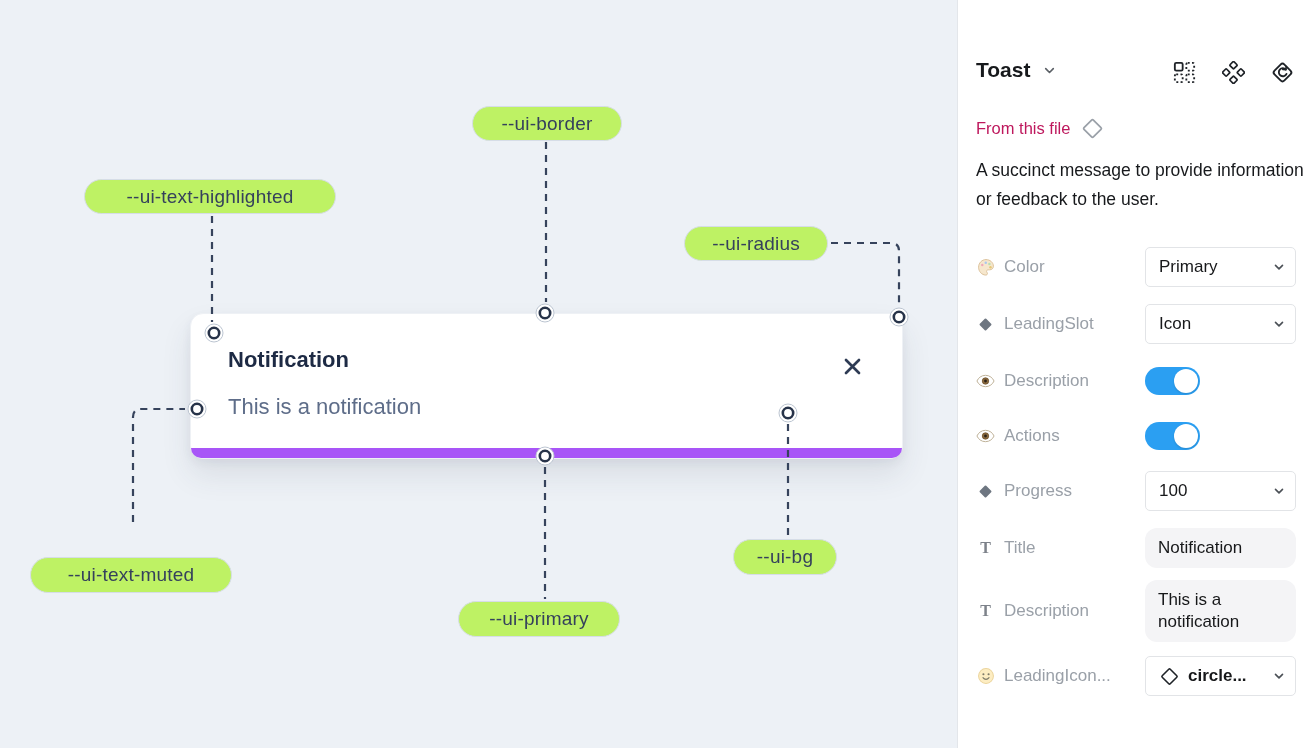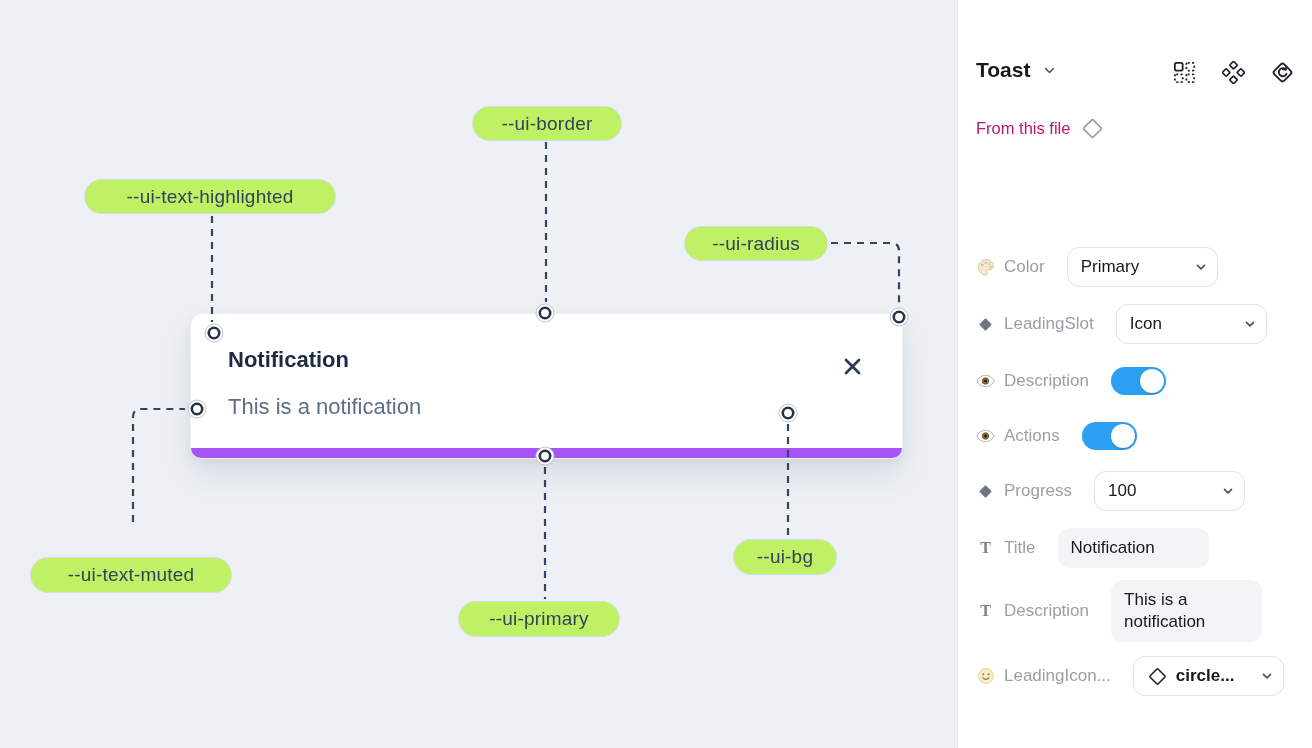--- a/index.html
+++ b/index.html
@@ -38,28 +38,28 @@
   .panel-title{font-size:21px;font-weight:700;color:#17191c;}
   .hicons{position:absolute;top:61px;right:18px;display:flex;gap:26px;}
   .hicon-btn{background:none;border:none;padding:0;width:23px;height:23px;cursor:pointer;
       display:flex;align-items:center;justify-content:center;}
   .source-row{position:absolute;left:18px;top:116px;display:flex;align-items:center;gap:10px;
       font-size:16.5px;color:#be185d;}
   .pdesc{position:absolute;left:18px;top:156px;width:328px;font-size:17.5px;line-height:29px;
       color:#17191c;}
 
   .rows{position:absolute;top:247px;left:18px;right:16px;}
-  .prow{display:flex;align-items:center;justify-content:flex-start;gap:22px;}
+  .prow{display:flex;align-items:center;justify-content:space-between;gap:22px;}
   .plabel{display:flex;align-items:center;gap:9px;color:#9aa0a8;font-size:17px;white-space:nowrap;}
   .picon{width:19px;display:flex;align-items:center;justify-content:center;flex:none;}
   .t-glyph{font-family:"Liberation Serif","DejaVu Serif",serif;font-weight:700;font-size:16px;color:#7d828a;}
   .diamond-glyph{width:9px;height:9px;background:#6e7681;transform:rotate(45deg);border-radius:1px;}
 
   .pselect{display:flex;align-items:center;justify-content:space-between;width:151px;height:40px;
-      background:#fff;border:1px solid #e2e4e7;border-radius:12px;padding:0 10px 0 13px;
+      background:#fff;border:1px solid #e2e4e7;border-radius:5px;padding:0 10px 0 13px;
       font-size:17px;font-weight:500;color:#17181a;box-sizing:border-box;cursor:pointer;
       font-family:inherit;}
   .pselect .val{display:flex;align-items:center;gap:8px;overflow:hidden;white-space:nowrap;}
   .pfield{width:151px;background:#f4f4f6;border-radius:12px;padding:9px 13px;font-size:17px;
       font-weight:500;color:#17181a;box-sizing:border-box;line-height:22px;cursor:text;}
   .ptoggle{width:55px;height:28px;border-radius:14px;background:#2b9ff2;position:relative;
       border:none;padding:0;cursor:pointer;align-self:center;}
   .ptoggle .knob{position:absolute;top:2px;right:2px;width:24px;height:24px;border-radius:50%;
       background:#fff;box-shadow:0 1px 2px rgba(0,0,0,.15);}
   .ctrl-col{width:151px;display:flex;}
@@ -176,20 +176,21 @@
       </button>
     </div>
 
     <div class="source-row">
       <span>From this file</span>
       <svg width="25" height="25" viewBox="0 0 20 20" fill="none">
         <rect x="4.7" y="4.7" width="10.6" height="10.6" rx="1" transform="rotate(45 10 10)" stroke="#9aa0a8" stroke-width="1.4"></rect>
       </svg>
     </div>
 
+    <div class="pdesc">A succinct message to provide information or feedback to the user.</div>
 
     <div class="rows">
 
       <div class="prow mb17">
         <div class="plabel">
           <span class="picon">
             <svg width="18" height="18" viewBox="0 0 16 16">
               <path d="M8 1.4c3.6 0 6.6 2.6 6.6 5.9 0 2-1.6 3.2-3.3 3.2H9.9c-.8 0-1.4.6-1.4 1.3 0 .4.2.7.4 1 .2.3.4.6.4 1 0 .8-.6 1.4-1.5 1.4C4.3 15.1 1.4 12 1.4 8.2 1.4 4.4 4.4 1.4 8 1.4z" fill="#f6e7cd" stroke="#d9bd95" stroke-width=".8"></path>
               <circle cx="4.7" cy="6.2" r="1.1" fill="#f0a7ba"></circle>
               <circle cx="7.8" cy="4.3" r="1.1" fill="#a9c6ef"></circle>

